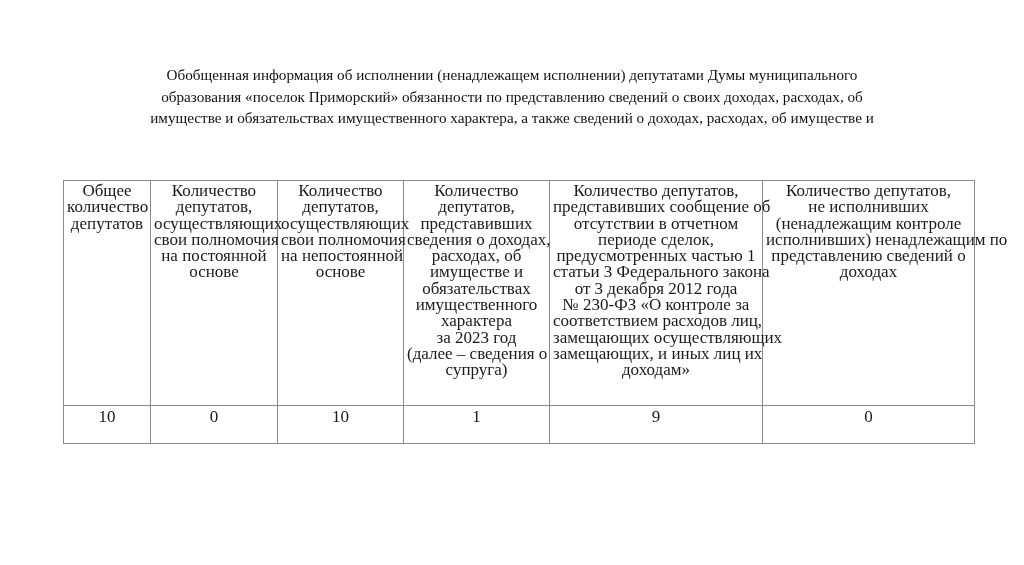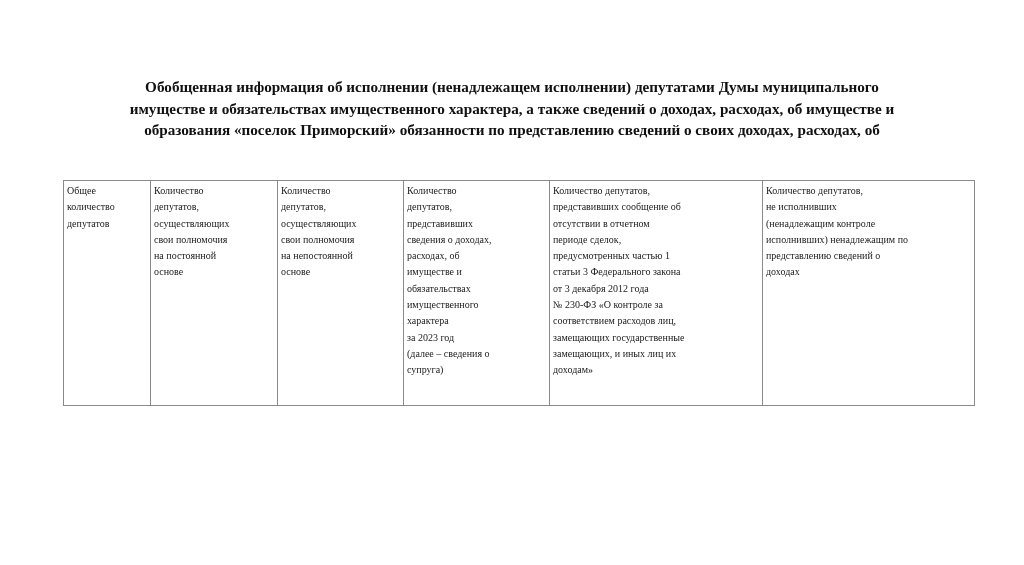--- a/index.html
+++ b/index.html
@@ -14,56 +14,56 @@
       position: relative;
       font-family: "Liberation Serif", "DejaVu Serif", serif;
       color: #111111;
     }
     .title {
       position: absolute;
       left: 40px;
       top: 64px;
       width: 944px;
       text-align: center;
-      font-weight: bold;
+      font-weight: normal;
       font-size: 15.2px;
       line-height: 21.5px;
-      margin-top: 12px;
     }
     .title span { display: block; white-space: nowrap; }
     table.data {
       position: absolute;
       left: 63px;
       top: 180px;
       border-collapse: collapse;
       table-layout: fixed;
       width: 911px;
     }
     table.data td {
       border: 1px solid #8a8a8a;
       vertical-align: top;
-      font-size: 10px;
+      text-align: center;
+      font-size: 17px;
       line-height: 16.3px;
       padding: 2px 3px 0 3px;
       color: #1a1a1a;
     }
     table.data tr.head td { height: 222px; }
     table.data tr.vals td {
       height: 34px;
       padding-top: 3px;
     }
     .hl { display: block; white-space: nowrap; }
   </style>
 </head>
 <body>
 
 <div class="title">
   <span>Обобщенная информация об исполнении (ненадлежащем исполнении) депутатами Думы муниципального</span>
+  <span>образования «поселок Приморский» обязанности по представлению сведений о своих доходах, расходах, об</span>
   <span>имуществе и обязательствах имущественного характера, а также сведений о доходах, расходах, об имуществе и</span>
-  <span>образования «поселок Приморский» обязанности по представлению сведений о своих доходах, расходах, об</span>
 </div>
 
 <table class="data">
   <colgroup>
     <col style="width:87px">
     <col style="width:127px">
     <col style="width:126px">
     <col style="width:146px">
     <col style="width:213px">
     <col style="width:212px">
@@ -108,27 +108,35 @@
     <td>
       <span class="hl">Количество депутатов,</span>
       <span class="hl">представивших сообщение об</span>
       <span class="hl">отсутствии в отчетном</span>
       <span class="hl">периоде сделок,</span>
       <span class="hl">предусмотренных частью 1</span>
       <span class="hl">статьи 3 Федерального закона</span>
       <span class="hl">от 3 декабря 2012 года</span>
       <span class="hl">№ 230-ФЗ «О контроле за</span>
       <span class="hl">соответствием расходов лиц,</span>
-      <span class="hl">замещающих государственные</span>
+      <span class="hl">замещающих осуществляющих</span>
       <span class="hl">замещающих, и иных лиц их</span>
       <span class="hl">доходам»</span>
     </td>
     <td>
       <span class="hl">Количество депутатов,</span>
       <span class="hl">не исполнивших</span>
       <span class="hl">(ненадлежащим контроле</span>
       <span class="hl">исполнивших) ненадлежащим по</span>
       <span class="hl">представлению сведений о</span>
       <span class="hl">доходах</span>
     </td>
   </tr>
+  <tr class="vals">
+    <td>10</td>
+    <td>0</td>
+    <td>10</td>
+    <td>1</td>
+    <td>9</td>
+    <td>0</td>
+  </tr>
 </tbody>
   </table>
 
 </body></html>

